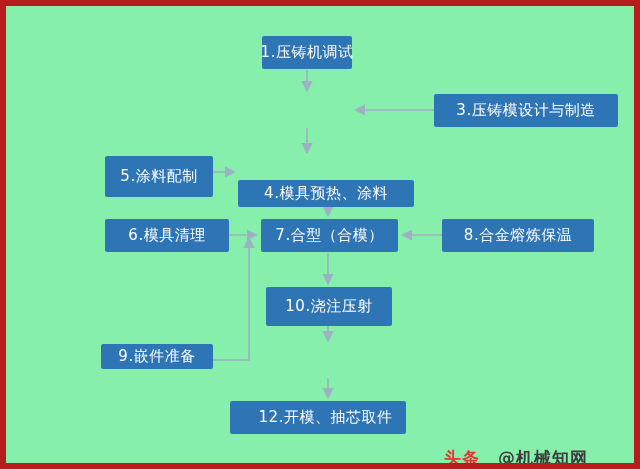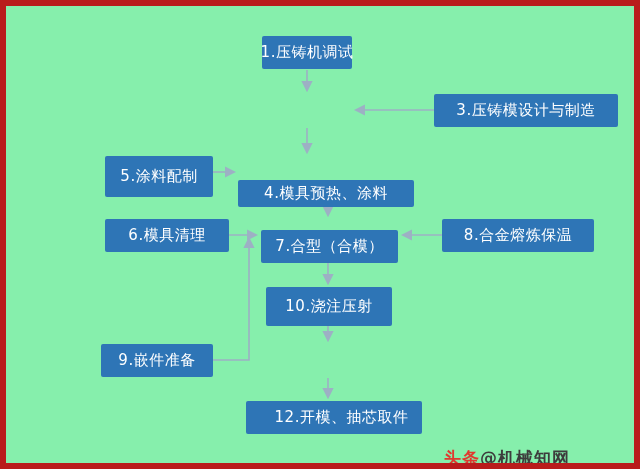--- a/index.html
+++ b/index.html
@@ -41,38 +41,38 @@
     white-space: nowrap;
     letter-spacing: 0.5px;
   }
   
   .n1  { left: 256px; top: 30px;  width: 90px;  height: 33px; }
   .n2  { left: 256px; top: 88px;  width: 90px;  height: 33px; }
   .n3  { left: 428px; top: 88px;  width: 184px; height: 33px; }
   .n4  { left: 232px; top: 150px; width: 176px; height: 27px; margin-top: 24px; }
   .n5  { left: 99px;  top: 150px; width: 108px; height: 41px; }
   .n6  { left: 99px;  top: 213px; width: 124px; height: 33px; }
-  .n7  { left: 255px; top: 213px; width: 137px; height: 33px; margin-top: 11px; }
+  .n7  { left: 255px; top: 213px; width: 137px; height: 33px; }
   .n8  { left: 436px; top: 213px; width: 152px; height: 33px; }
-  .n9  { left: 95px;  top: 338px; width: 112px; height: 33px; }
+  .n9  { left: 95px;  top: 338px; width: 112px; height: 25px; }
   .n10 { left: 260px; top: 281px; width: 126px; height: 39px; }
   .n11 { left: 260px; top: 338px; width: 126px; height: 33px; }
-  .n12 { left: 240px; top: 395px; width: 176px; height: 33px; padding-left: 19px; }
+  .n12 { left: 224px; top: 395px; width: 176px; height: 33px; padding-left: 19px; }
 
   .watermark {
     position: absolute;
     left: 438px;
     top: 441px;
     font-size: 17px;
     font-weight: bold;
     white-space: nowrap;
     letter-spacing: 1px;
   }
   .watermark .brand  { color: #E0392F; }
-  .watermark .handle { color: #3D3D3D; }
+  .watermark .handle { color: #3D3D3D; margin-left: 18px; }
 </style>
 </head>
 <body>
 
 <div class="canvas">
 
   <svg class="arrows" viewBox="0 0 640 469" xmlns="http://www.w3.org/2000/svg" aria-hidden="true">
     <defs>
       <marker id="arrowhead" viewBox="0 0 10 10" refX="8" refY="5" markerWidth="7" markerHeight="7" orient="auto-start-reverse">
         <path d="M0,0 L10,5 L0,10 z" fill="#9DB0C4"></path>

